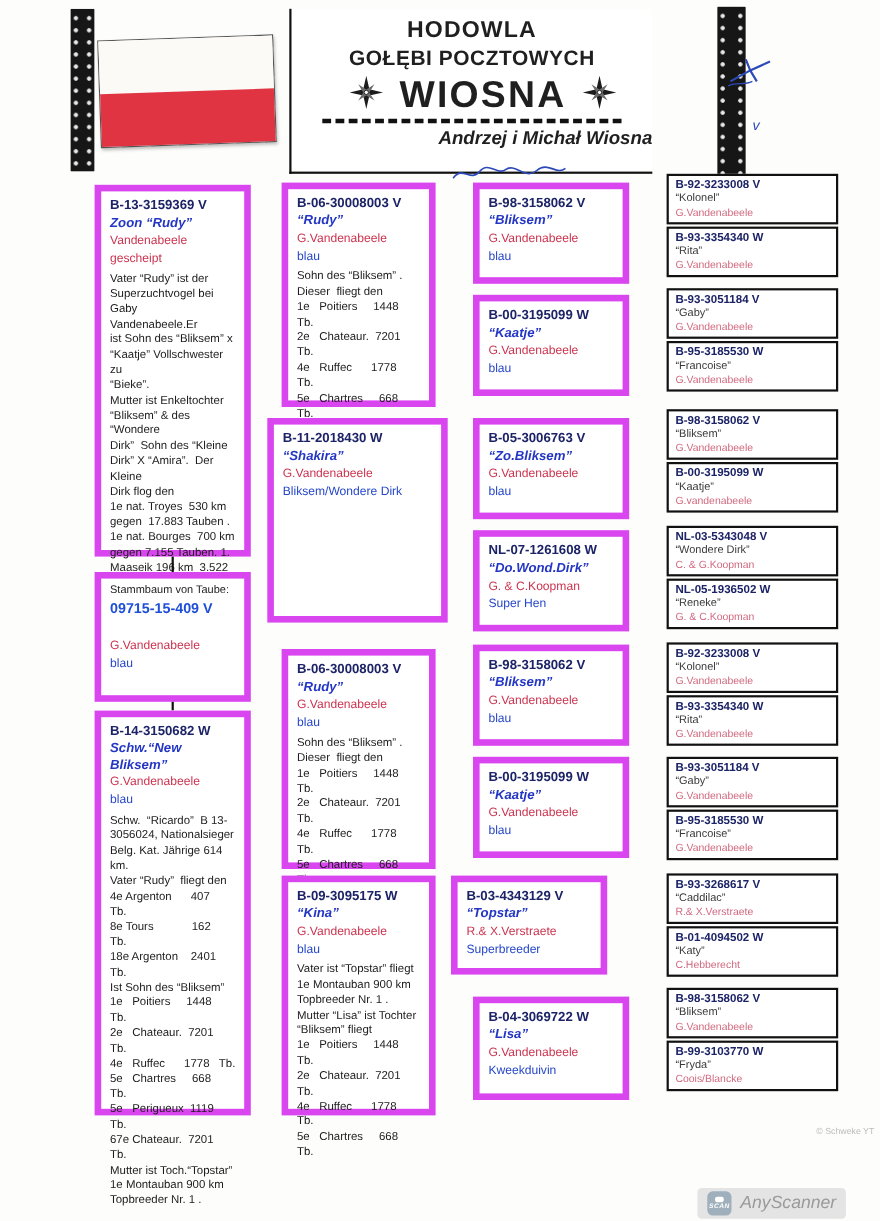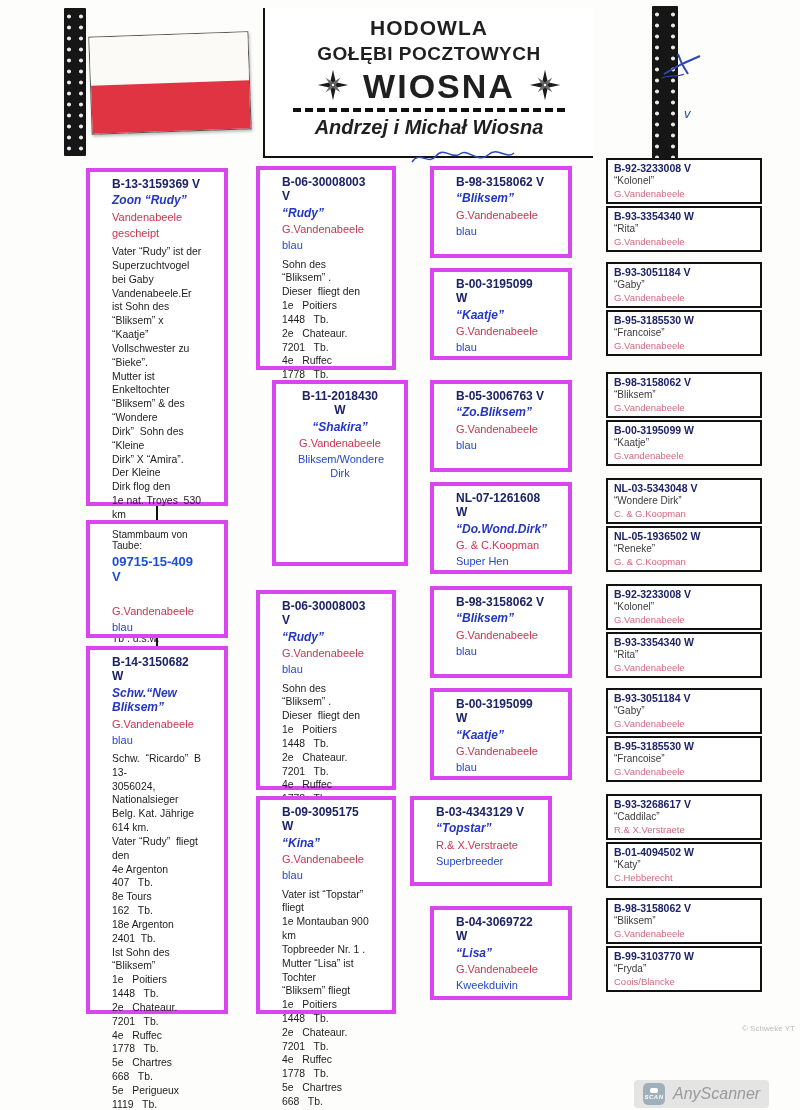--- a/index.html
+++ b/index.html
@@ -19,23 +19,23 @@
   .flag{border:1px solid #555;transform:rotate(-2deg);box-shadow:1px 2px 3px rgba(0,0,0,.25);}
   .flag .white{height:50%;background:#fbfaf6;}
   .flag .red{height:50%;background:#e03443;}
   
   .titlebox{border-left:2px solid #111;border-bottom:2px solid #111;text-align:center;background:#fff;}
   .t1{font-size:21px;font-weight:800;letter-spacing:1px;margin-top:8px;}
   .t2{font-size:19px;font-weight:800;letter-spacing:.5px;margin-top:3px;}
   .wiosna-row{display:flex;align-items:center;justify-content:center;gap:14px;margin-top:2px;margin-left:20px;}
   .t3{font-size:34px;font-weight:800;letter-spacing:2px;}
   .dashline{width:272px;margin:2px auto 0;border-top:4px dashed #111;height:0;}
-  .subtitle{font-style:italic;font-weight:700;font-size:20px;margin-top:4px;}
-  
-  .box{border:4px solid #d946ef;background:#fff;padding:5px 22px;box-sizing:border-box;position:absolute;}
+  .subtitle{font-style:italic;font-weight:700;font-size:17px;margin-top:4px;text-align:right;}
+  
+  .box{border:6px solid #d946ef;background:#fff;padding:5px 8px;box-sizing:border-box;position:absolute;}
   .id{font-weight:bold;color:#1c2366;font-size:12px;line-height:1.2;}
   .name{font-weight:bold;font-style:italic;color:#2336c4;font-size:12px;margin-top:2px;line-height:1.2;}
   .breeder{color:#cb3450;font-size:11px;margin-top:3px;line-height:1.2;}
   .colorline{color:#2647c8;font-size:11px;margin-top:3px;line-height:1.2;}
   .red{color:#cb3450;}
   .bodytxt{color:#1c1c1c;font-size:10.4px;line-height:1.33;margin-top:5px;white-space:pre-wrap;}
   .label-sm{font-size:10px;color:#222;}
   .big-id{font-weight:bold;color:#1d4ed8;font-size:13px;margin-top:3px;}
   .gap{height:18px;}
   
@@ -173,21 +173,21 @@
 Dieser  fliegt den
 1e   Poitiers     1448   Tb.
 2e   Chateaur.  7201   Tb.
 4e   Ruffec      1778   Tb.
 5e   Chartres     668   Tb.
 5e   Perigueux  1119   Tb.
 67e Chateaur.  7201   Tb.
 “Rudy” fliegt den</div>
   </div>
 
-  <div class="box" style="left:272px;top:380px;width:136px;height:186px;text-align:center;">
+  <div class="box" style="left:243px;top:380px;width:164px;height:186px;">
     <div class="id">B-11-2018430 W</div>
     <div class="name">“Shakira”</div>
     <div class="breeder">G.Vandenabeele</div>
     <div class="colorline">Bliksem/Wondere Dirk</div>
   </div>
 
   <div class="box" style="left:256px;top:590px;width:140px;height:200px;">
     <div class="id">B-06-30008003 V</div>
     <div class="name">“Rudy”</div>
     <div class="breeder">G.Vandenabeele</div>

